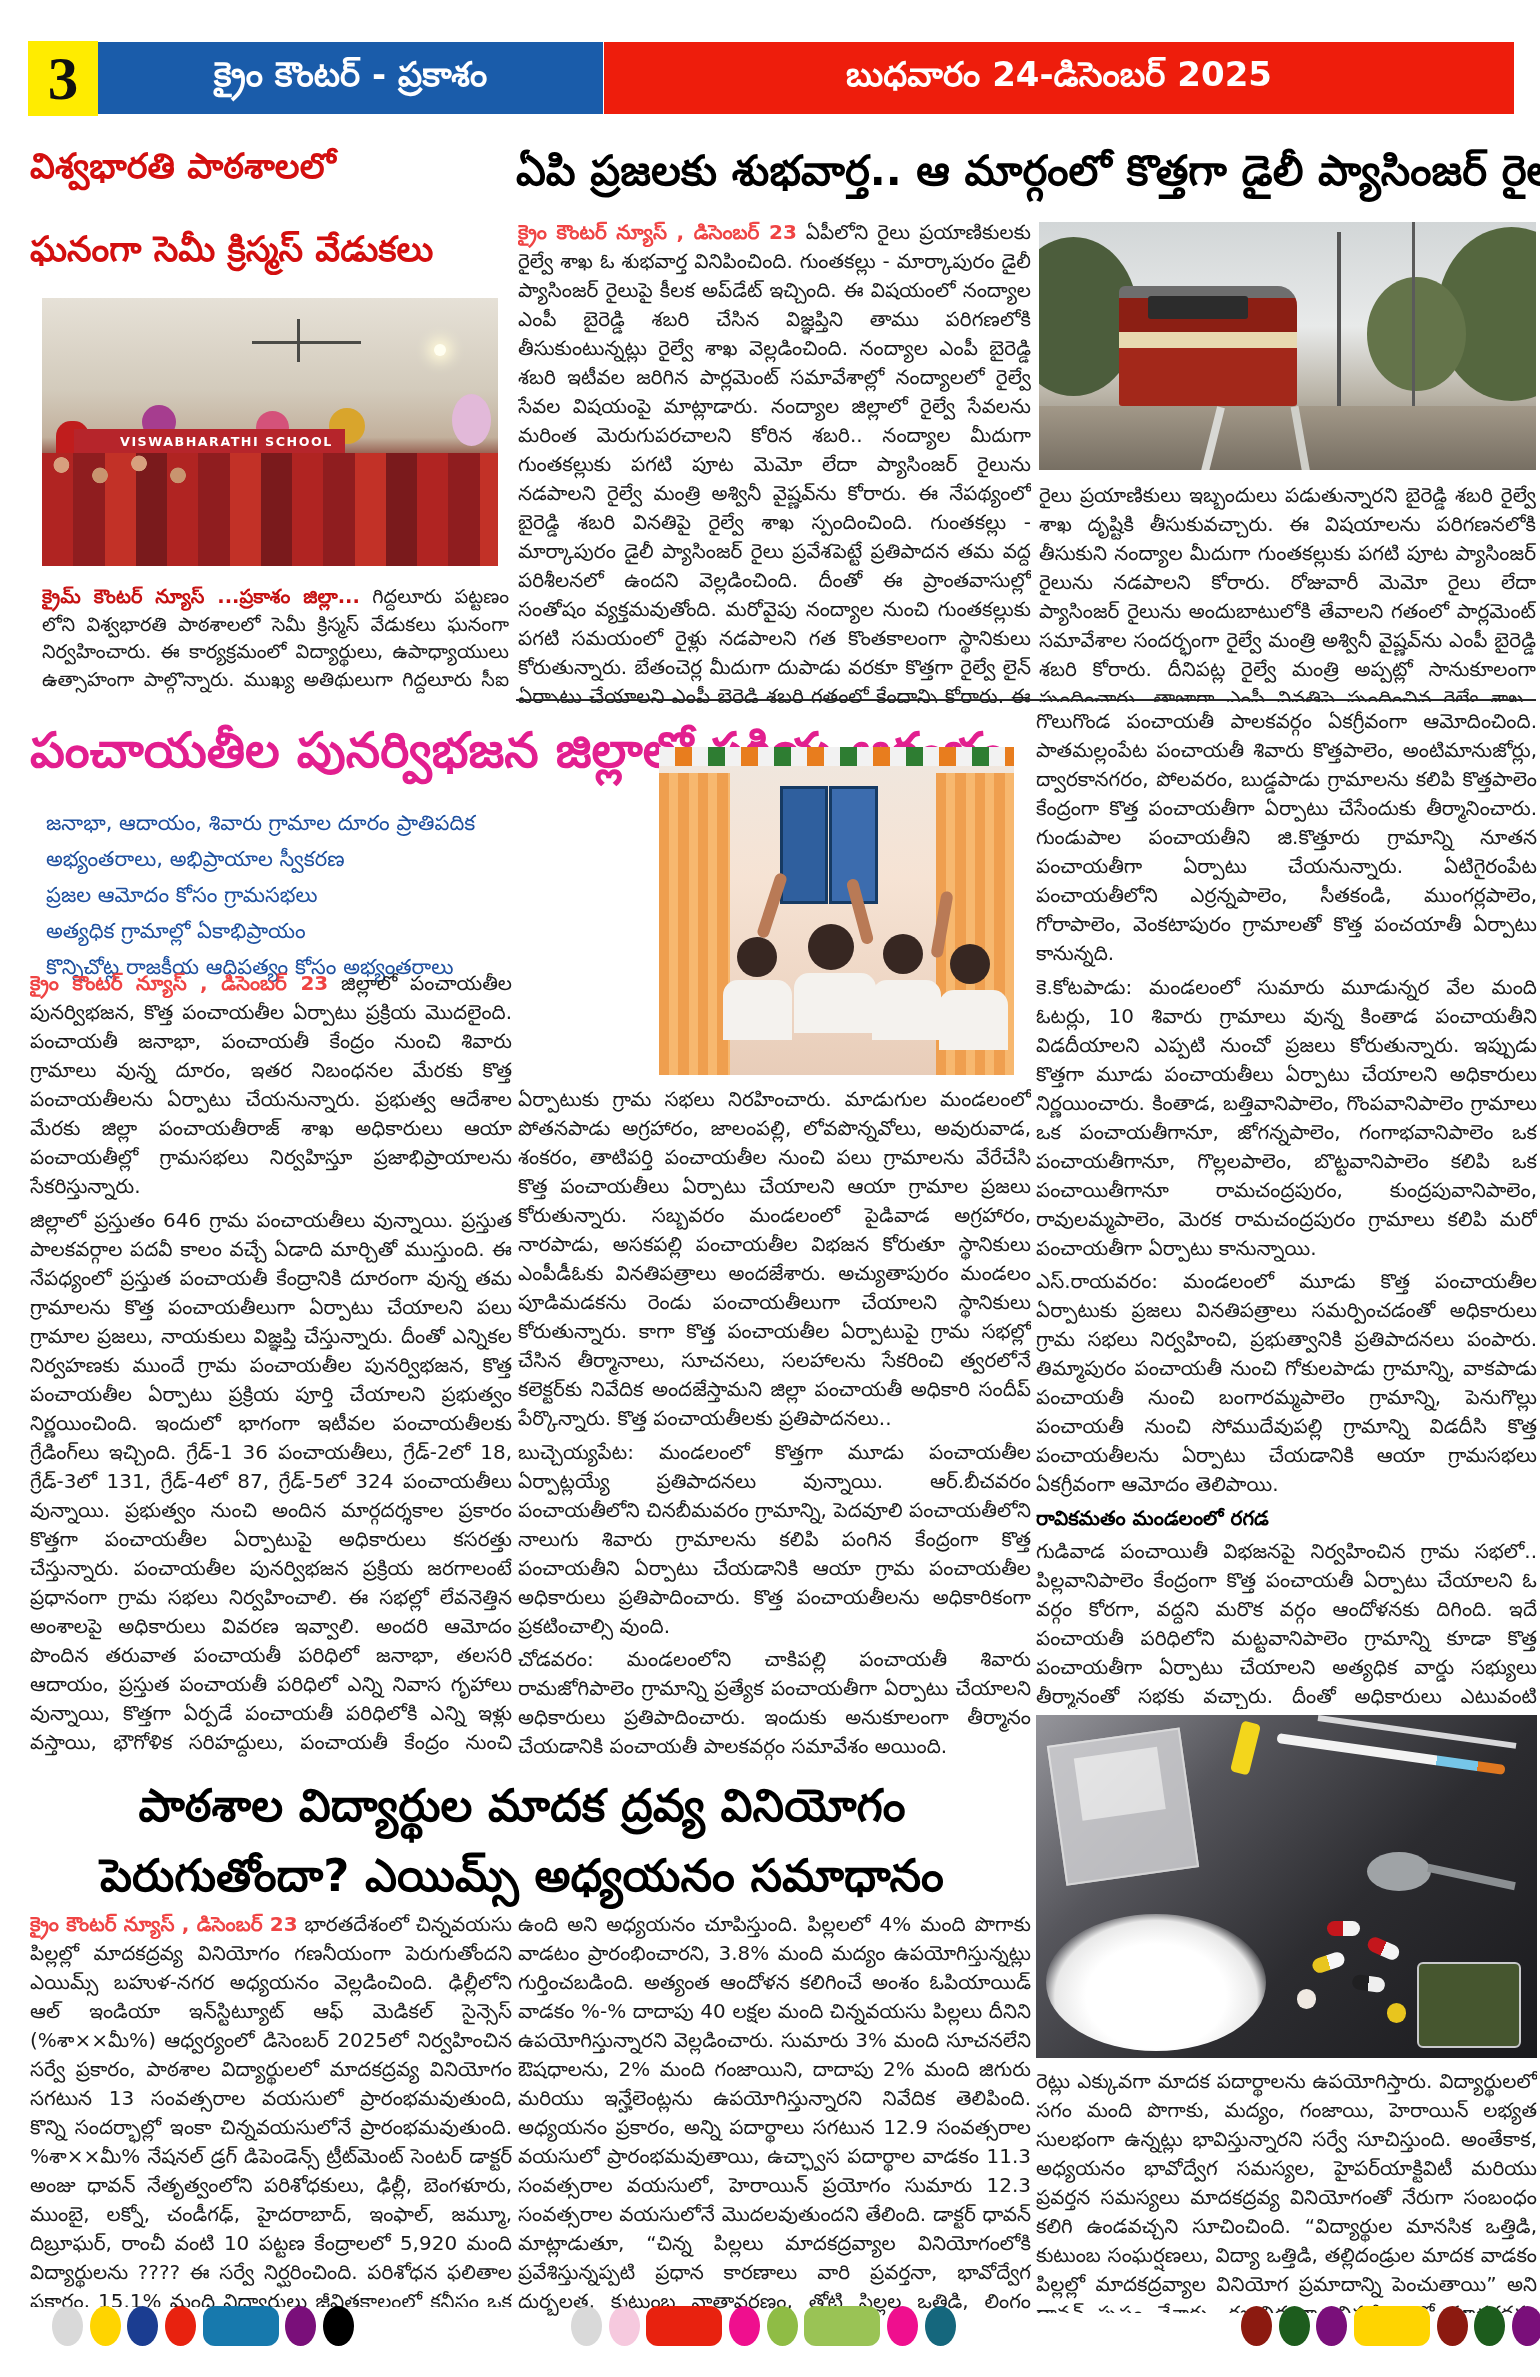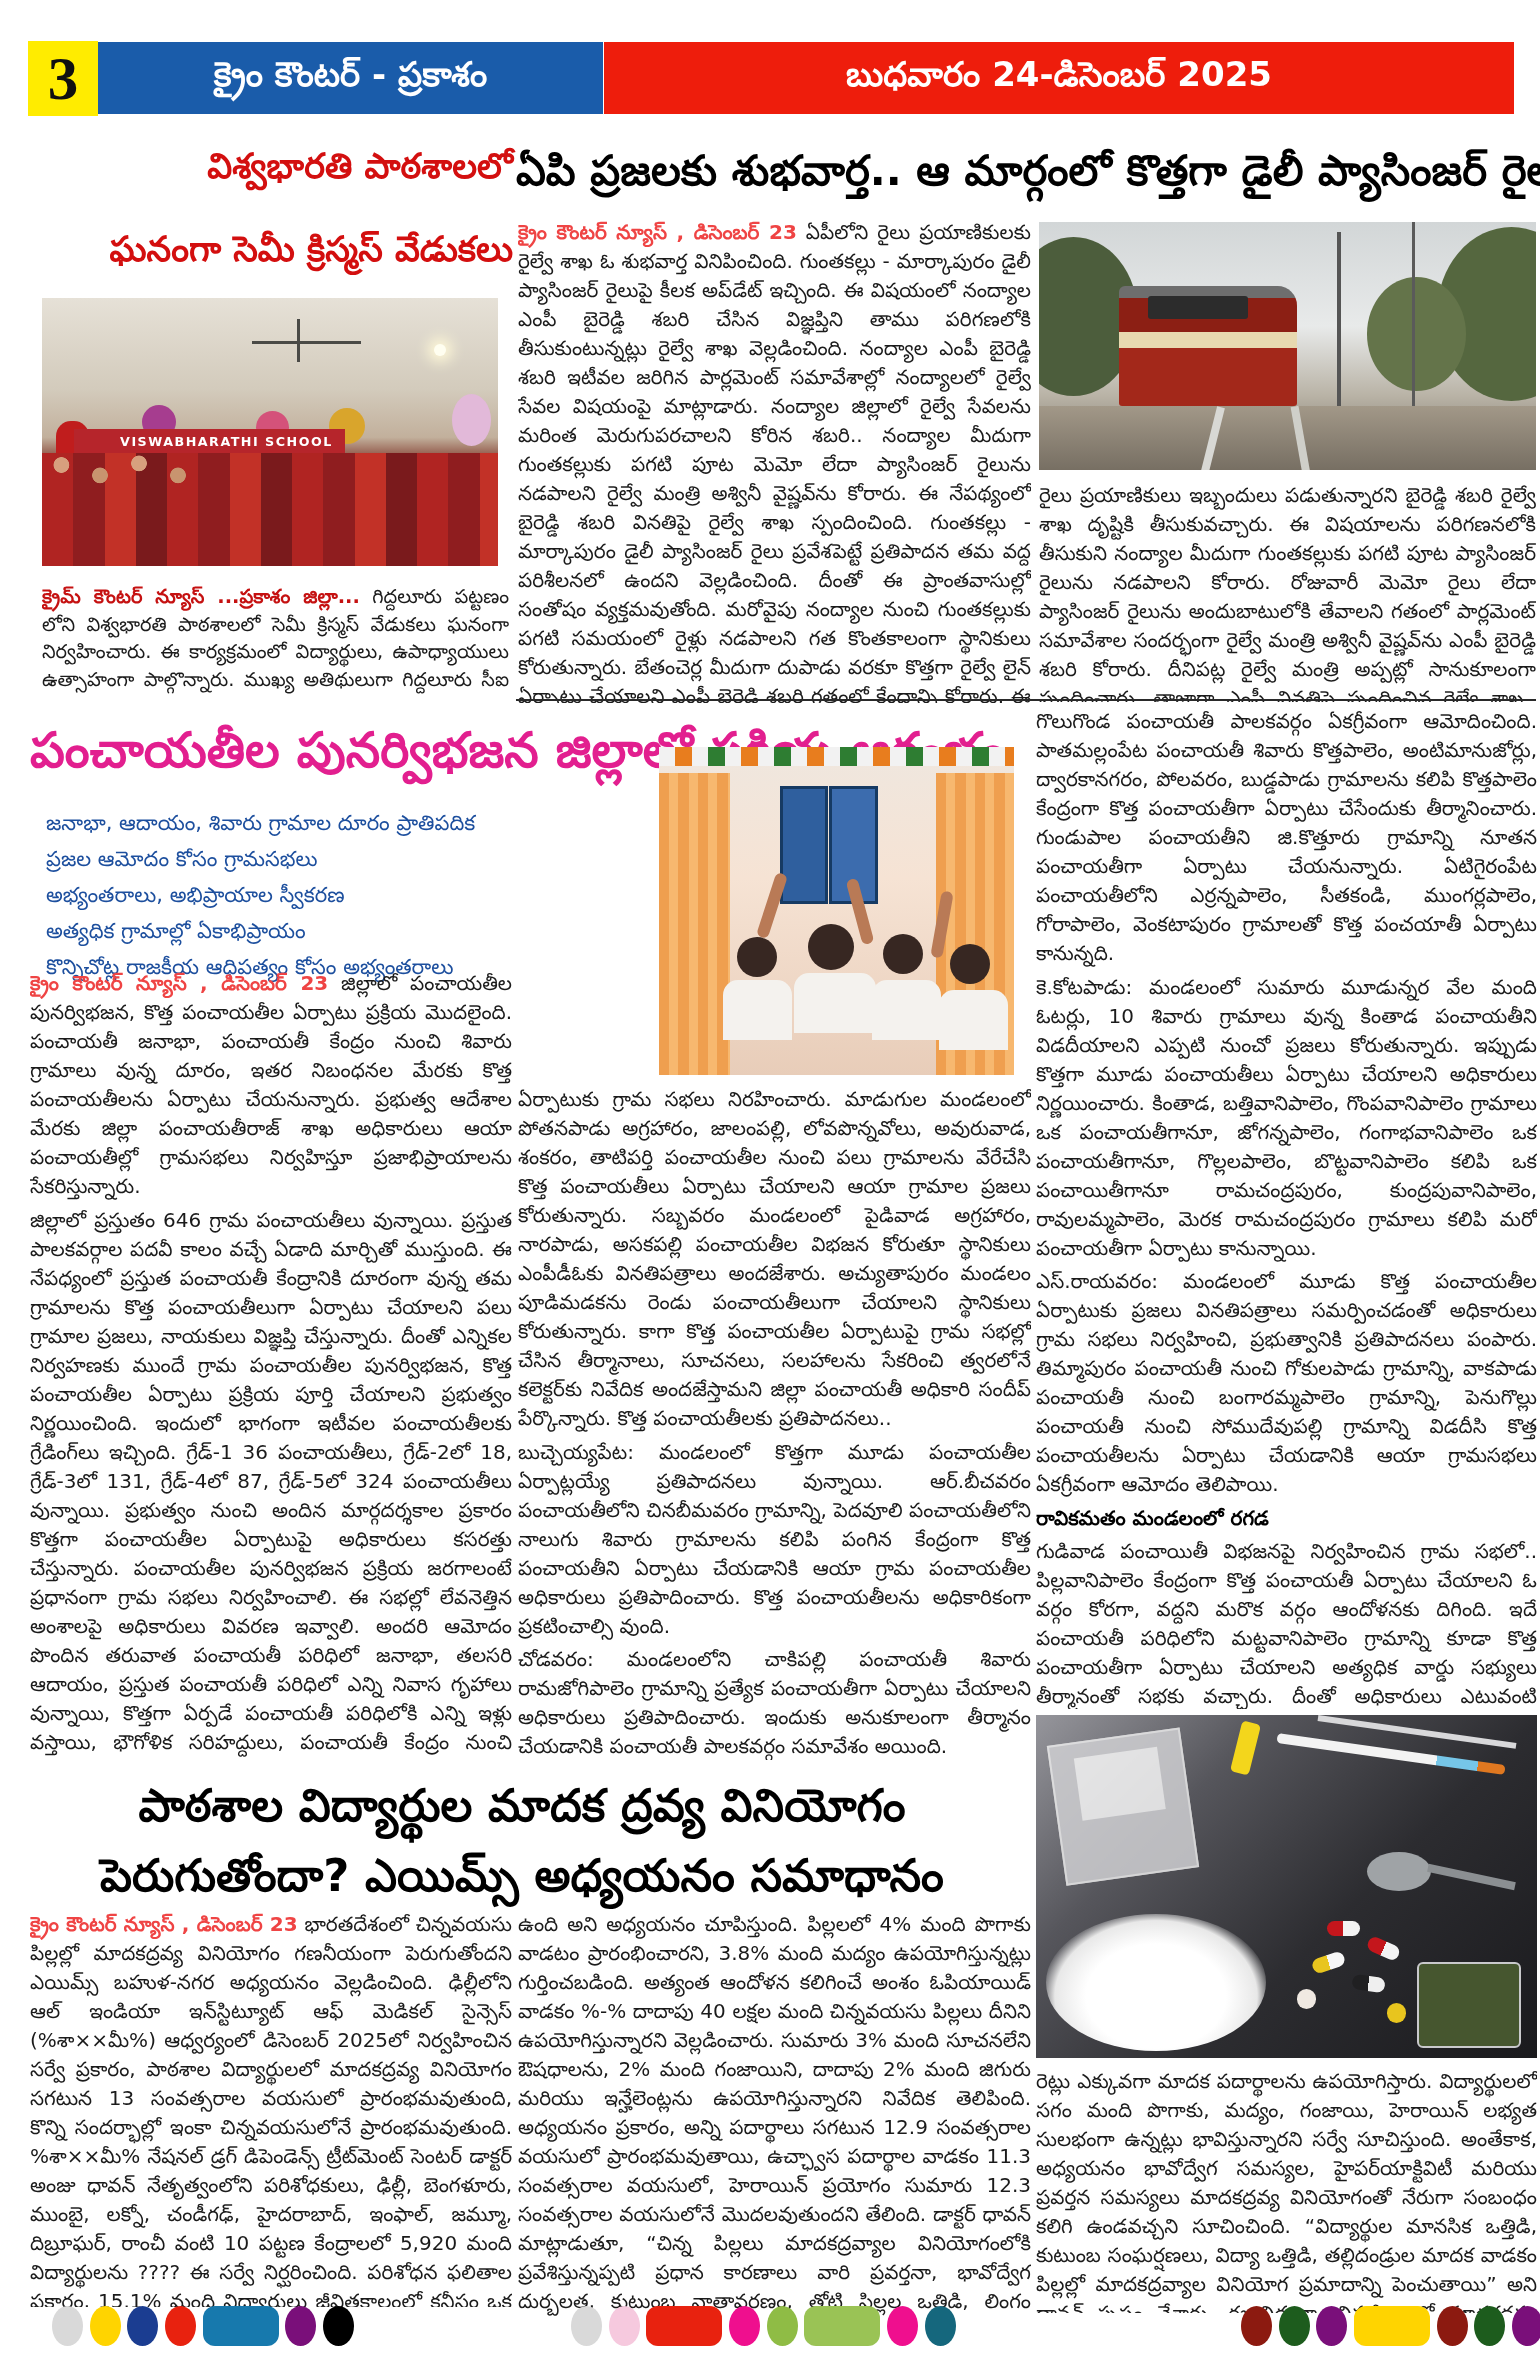--- a/index.html
+++ b/index.html
@@ -18,21 +18,21 @@
             font-weight:bold;font-size:34px;}
 
   
   .body-col{position:absolute;overflow:hidden;text-align:justify;font-size:20px;line-height:29px;color:#1b1b1b;}
   .body-col p{margin:0 0 4.5px 0;}
   .byline{color:#ef4444;font-weight:bold;}
   .subhead{font-weight:bold;color:#000;}
   .cap-lead{color:#c51111;font-weight:bold;}
 
   
-  .h1-red{position:absolute;left:30px;top:125px;width:483px;text-align:right;color:#d30f0f;
+  .h1-red{position:absolute;left:30px;top:125px;width:483px;text-align:left;color:#d30f0f;
           font-weight:bold;font-size:35px;line-height:83px;}
   .photo{position:absolute;overflow:hidden;}
   .photo1{left:42px;top:298px;width:456px;height:268px;background:linear-gradient(180deg,#e6e1d7 0%,#d3cbbc 34%,#c2b09c 52%,#8a4a3c 60%,#7e2a24 100%);}
   .p1-fan{position:absolute;left:46%;top:16%;width:24%;height:3px;background:#4a4a46;}
   .p1-fan2{position:absolute;left:56%;top:8%;width:3px;height:16%;background:#4a4a46;}
   .p1-light{position:absolute;left:86%;top:17%;width:12px;height:12px;border-radius:50%;background:#fffef0;box-shadow:0 0 13.4px 6px #fff9d8;}
   .p1-flower1{position:absolute;left:22%;top:40%;width:34px;height:34px;border-radius:50%;background:#a63d8f;}
   .p1-flower2{position:absolute;left:47%;top:42%;width:33px;height:33px;border-radius:50%;background:#d4527a;}
   .p1-flower3b{position:absolute;left:63%;top:41%;width:36px;height:36px;border-radius:50%;background:#d9a52c;}
   .p1-flower4{position:absolute;left:90%;top:36%;width:39px;height:52px;border-radius:50%;background:#e2b9d9;}
@@ -173,22 +173,22 @@
     <div class="p2-rail2"></div>
   </div>
   <div class="body-col a2col2">
     <p>రైలు ప్రయాణికులు ఇబ్బందులు పడుతున్నారని బైరెడ్డి శబరి రైల్వే శాఖ దృష్టికి తీసుకువచ్చారు. ఈ విషయాలను పరిగణనలోకి తీసుకుని నంద్యాల మీదుగా గుంతకల్లుకు పగటి పూట ప్యాసింజర్ రైలును నడపాలని కోరారు. రోజువారీ మెమో రైలు లేదా ప్యాసింజర్ రైలును అందుబాటులోకి తేవాలని గతంలో పార్లమెంట్ సమావేశాల సందర్భంగా రైల్వే మంత్రి అశ్వినీ వైష్ణవ్‌ను ఎంపీ బైరెడ్డి శబరి కోరారు. దీనిపట్ల రైల్వే మంత్రి అప్పట్లో సానుకూలంగా స్పందించారు. తాజాగా ఎంపీ వినతిపై స్పందించిన రైల్వే శాఖ.. నంద్యాల మీదుగా గుంతకల్లు నుంచి మార్కాపురం వరకూ డైలీ ప్యాసింజర్ రైలు నడిపే ప్రతిపాదన తమ వద్ద ఉందని వెల్లడించింది.</p>
   </div>
   <div class="divider"></div>
 
   <div class="h3-pink">పంచాయతీల పునర్విభజన జిల్లాలో ప్రక్రియ ఆరంభం</div>
   <div class="bullets">
     <div>జనాభా, ఆదాయం, శివారు గ్రామాల దూరం ప్రాతిపదిక</div>
+    <div>అభ్యంతరాలు, అభిప్రాయాల స్వీకరణ</div>
     <div>ప్రజల ఆమోదం కోసం గ్రామసభలు</div>
-    <div>అభ్యంతరాలు, అభిప్రాయాల స్వీకరణ</div>
     <div>అత్యధిక గ్రామాల్లో ఏకాభిప్రాయం</div>
     <div>కొన్నిచోట్ల రాజకీయ ఆధిపత్యం కోసం అభ్యంతరాలు</div>
   </div>
   <div class="photo photo3">
     <div class="p3-curtL"></div>
     <div class="p3-curtR"></div>
     <div class="p3-flag"></div>
     <div class="p3-poster"></div>
     <div class="p3-poster2"></div>
     <div class="p3-arm" style="left:30%;top:38%;transform:rotate(18deg);"></div>

